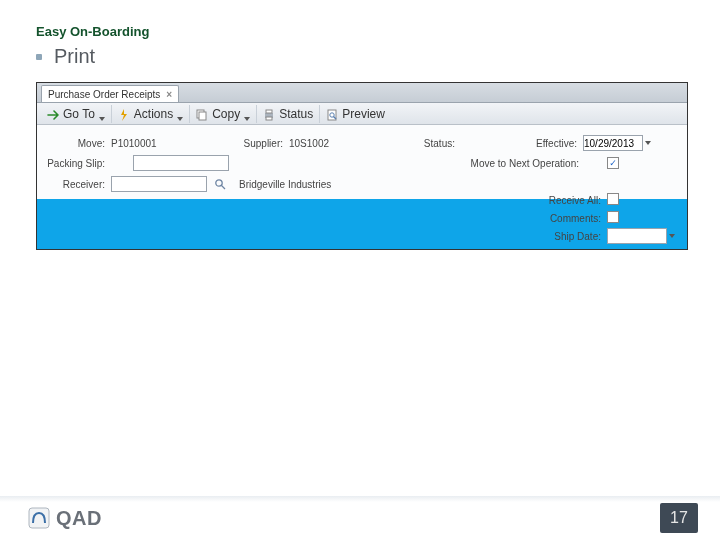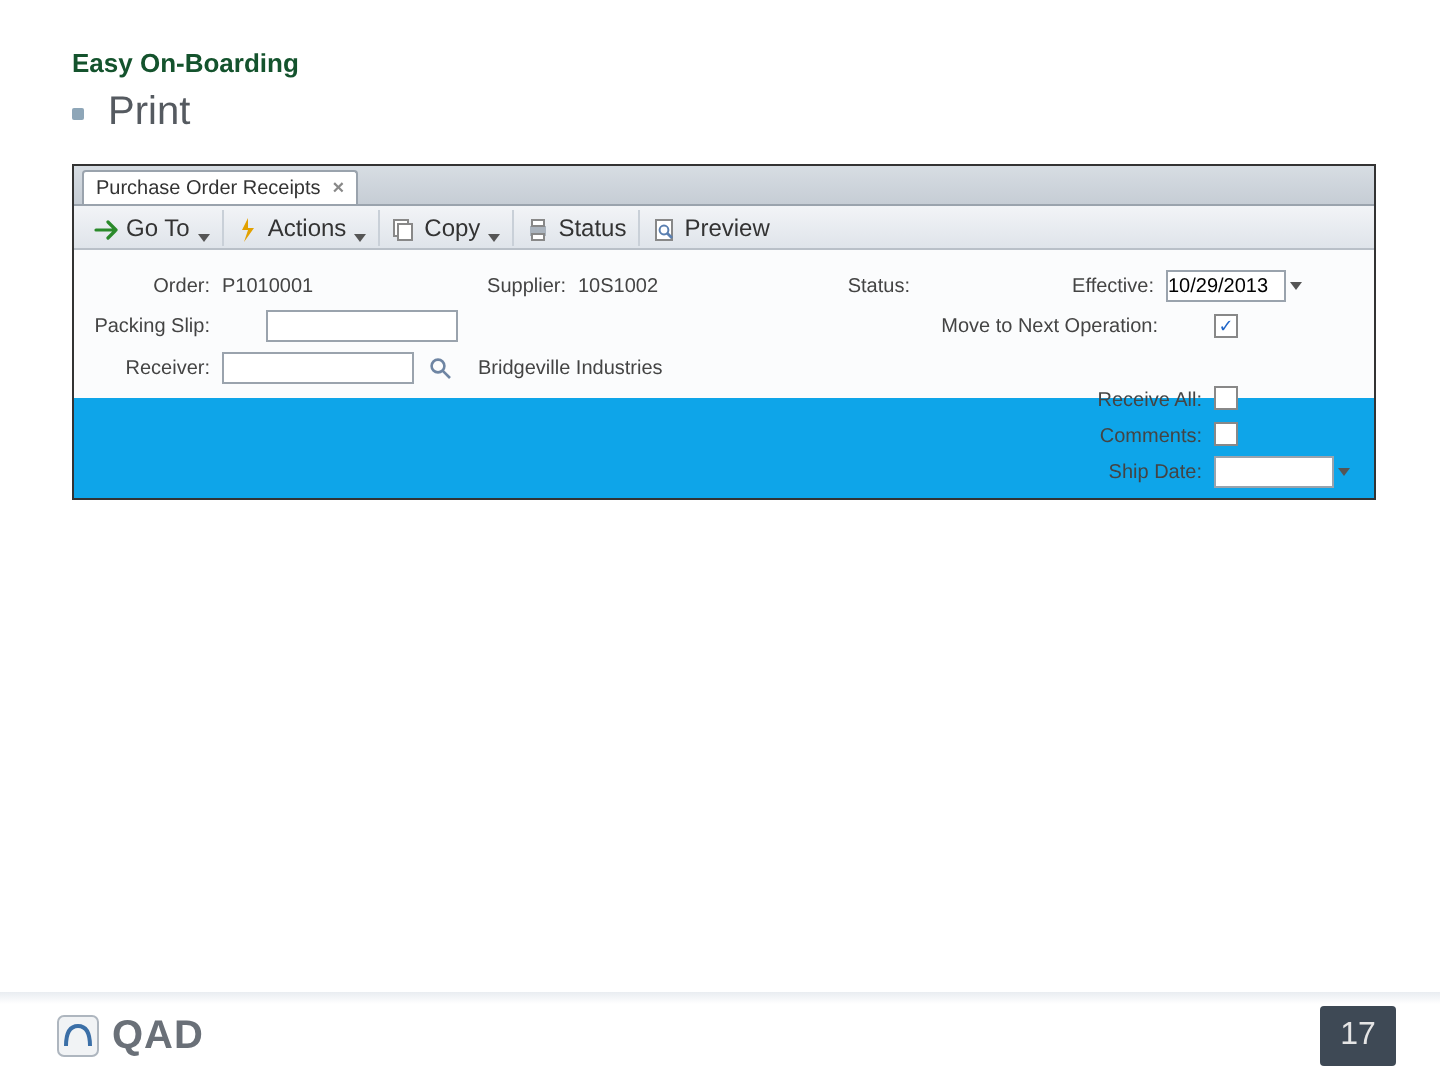--- a/index.html
+++ b/index.html
@@ -272,21 +272,21 @@
               <line x1="7.5" y1="7.5" x2="10" y2="10" stroke="#5a7fb0" stroke-width="1.4"></line>
             </svg>
         </span>
         <span>Preview</span>
       </div>
     </div>
 
     <div class="form">
 
       <div class="frow">
-        <div class="lbl">Order:</div>
+        <div class="lbl">Move:</div>
         <div class="val">P1010001</div>
         <div class="lbl">Supplier:</div>
         <div class="val">10S1002</div>
         <div class="lbl">Status:</div>
         <div></div>
         <div class="lblR">Effective:</div>
         <div class="datewrap">
           <input class="inp" value="10/29/2013" style="">
           <span class="ddarrow"></span>
         </div>

